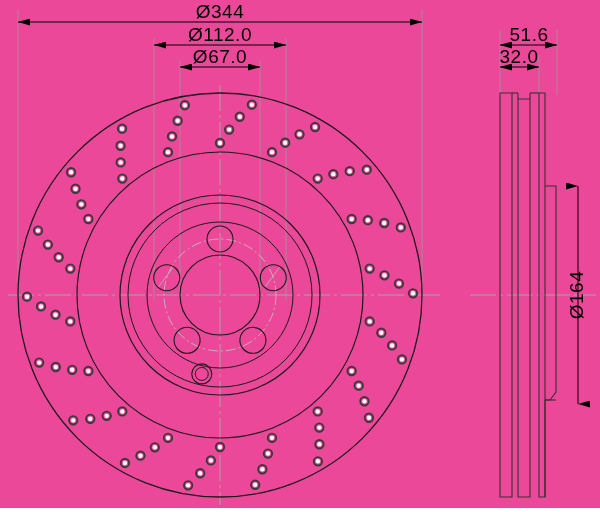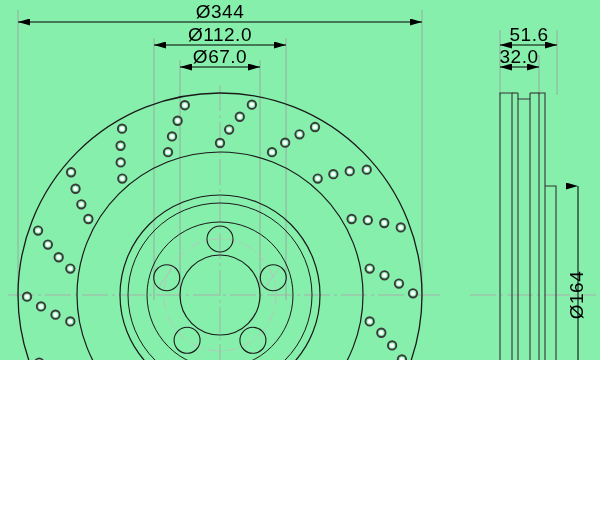--- a/index.html
+++ b/index.html
@@ -3,22 +3,22 @@
 <meta charset="utf-8">
 <style>
   html, body {
     margin: 0;
     padding: 0;
     background: #ffffff;
   }
   #drawing {
     position: relative;
     width: 600px;
-    height: 360px;
-    background: #86efac;
+    height: 508px;
+    background: #ec4899;
     font-family: "Liberation Sans", sans-serif;
     overflow: hidden;
     text-decoration: underline;
   }
   svg { display: block; }
   .dim-text {
     font-family: "Liberation Sans", sans-serif;
     font-size: 19px;
     fill: #000000;
     text-anchor: middle;

